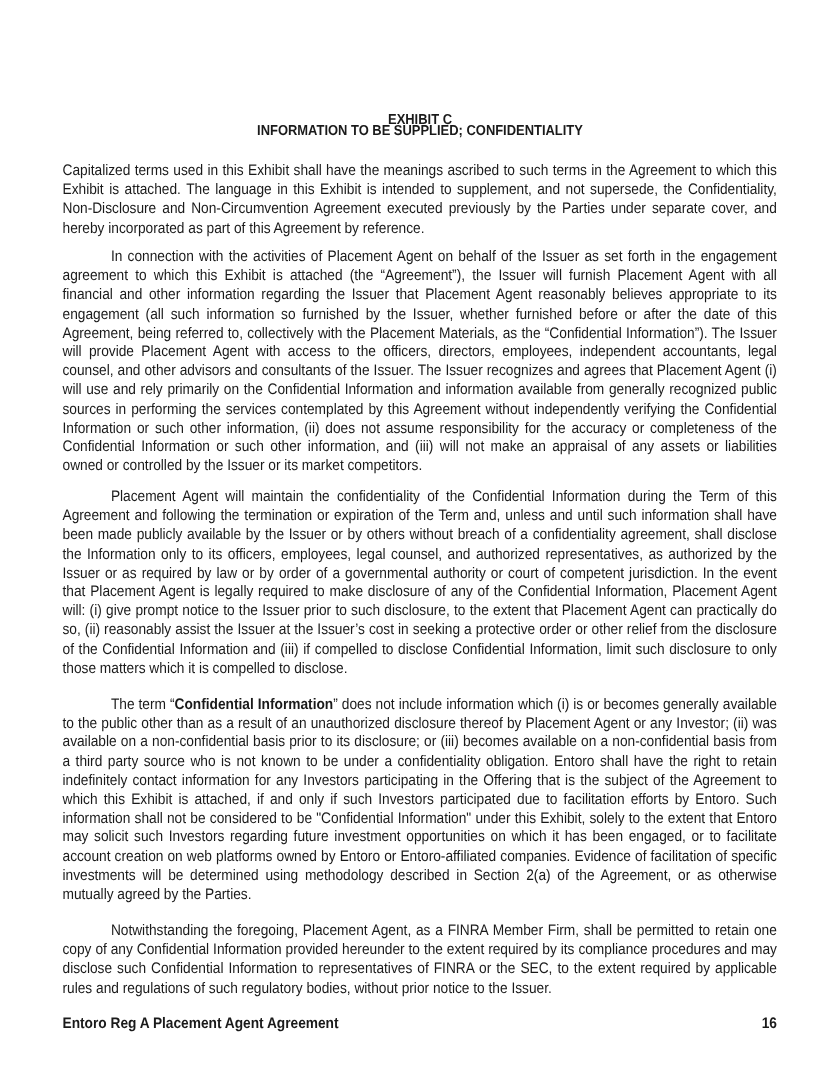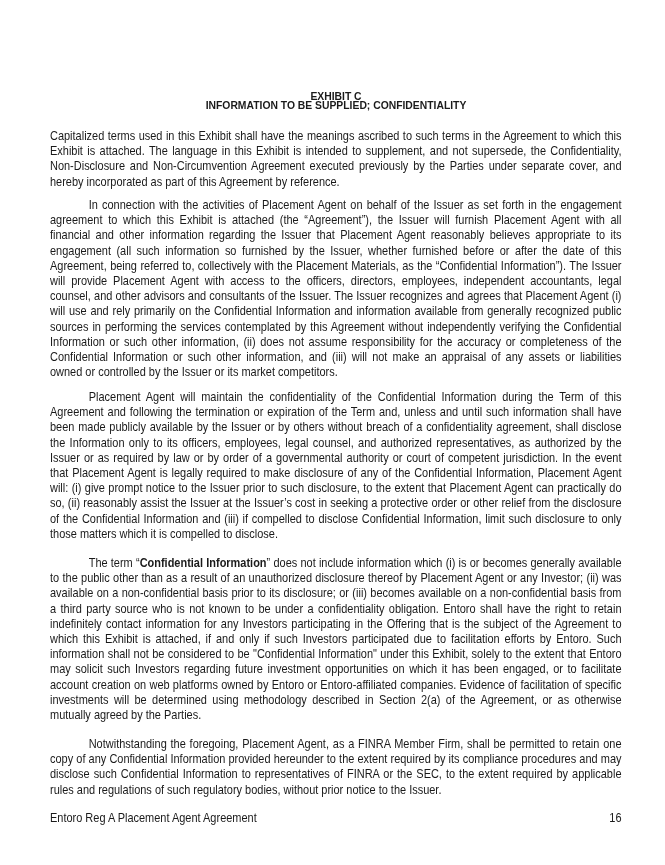--- a/index.html
+++ b/index.html
@@ -8,21 +8,21 @@
   .title { position: absolute; top: 90px; left: 0; width: 572px; text-align: center; font-weight: bold; font-size: 11.5px; transform: scaleX(0.9); transform-origin: center; }
   .subtitle { position: absolute; top: 99px; left: 0; width: 572px; text-align: center; font-weight: bold; font-size: 11.5px; transform: scaleX(0.9); transform-origin: center; }
   .para { position: absolute; left: 0; width: 635px; font-size: 12.2px; line-height: 15.2px; text-align: justify; transform: scaleX(0.9); transform-origin: left top; margin: 0; }
   .para.indent { text-indent: 43px; }
   .p1 { top: 129px; }
   .p2 { top: 198px; }
   .p3 { top: 390px; }
   .p4 { top: 556px; }
   .p5 { top: 737px; }
   .bold { font-weight: bold; }
-  .footer { position: absolute; top: 811px; left: 0; width: 572px; font-weight: normal; font-size: 12.2px; display: flex; justify-content: space-between; }
+  .footer { position: absolute; top: 811px; left: 0; width: 572px; font-weight: bold; font-size: 12.2px; display: flex; justify-content: space-between; }
   .footer span { display: inline-block; transform: scaleX(0.9); }
   .footer .left { transform-origin: left center; }
   .footer .right { transform-origin: right center; }
 </style>
 </head>
 <body>
 
 <div class="page">
   <div class="title">EXHIBIT C</div>
   <div class="subtitle">INFORMATION TO BE SUPPLIED; CONFIDENTIALITY</div>

